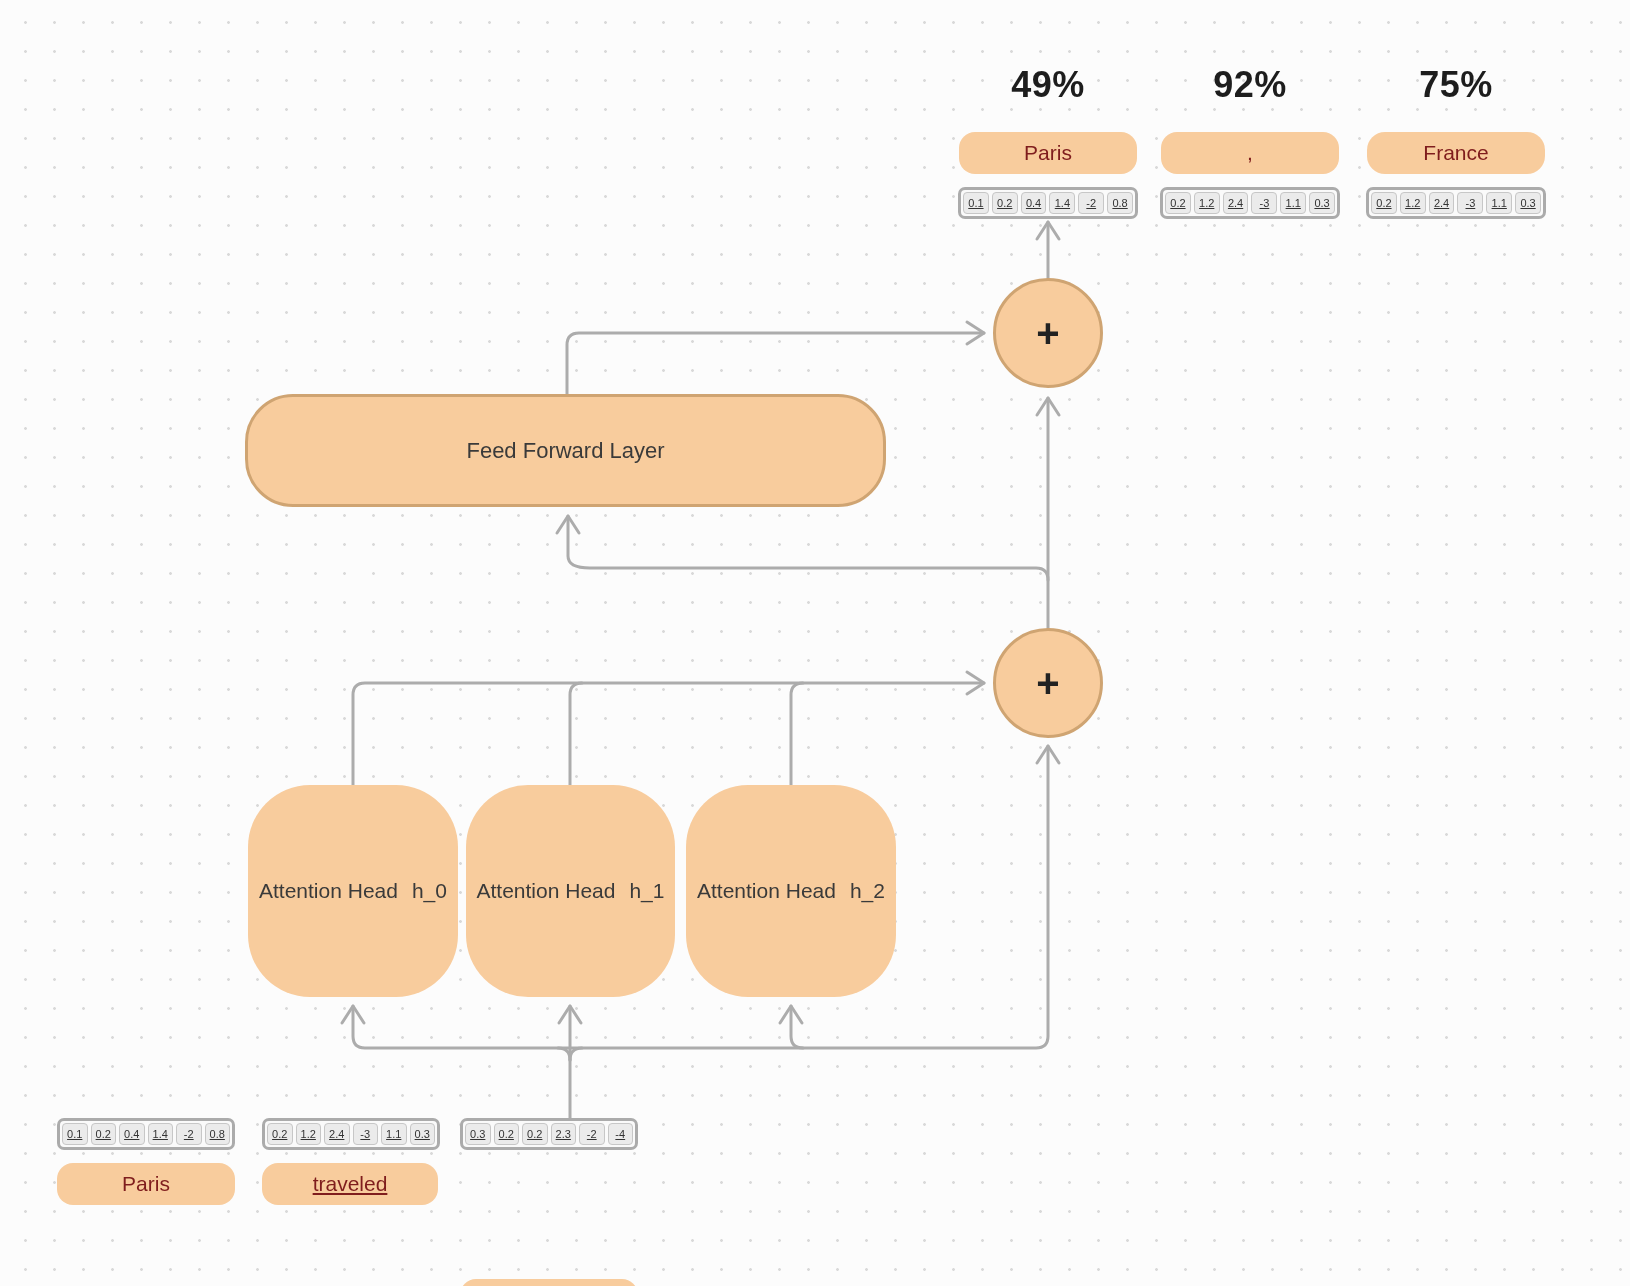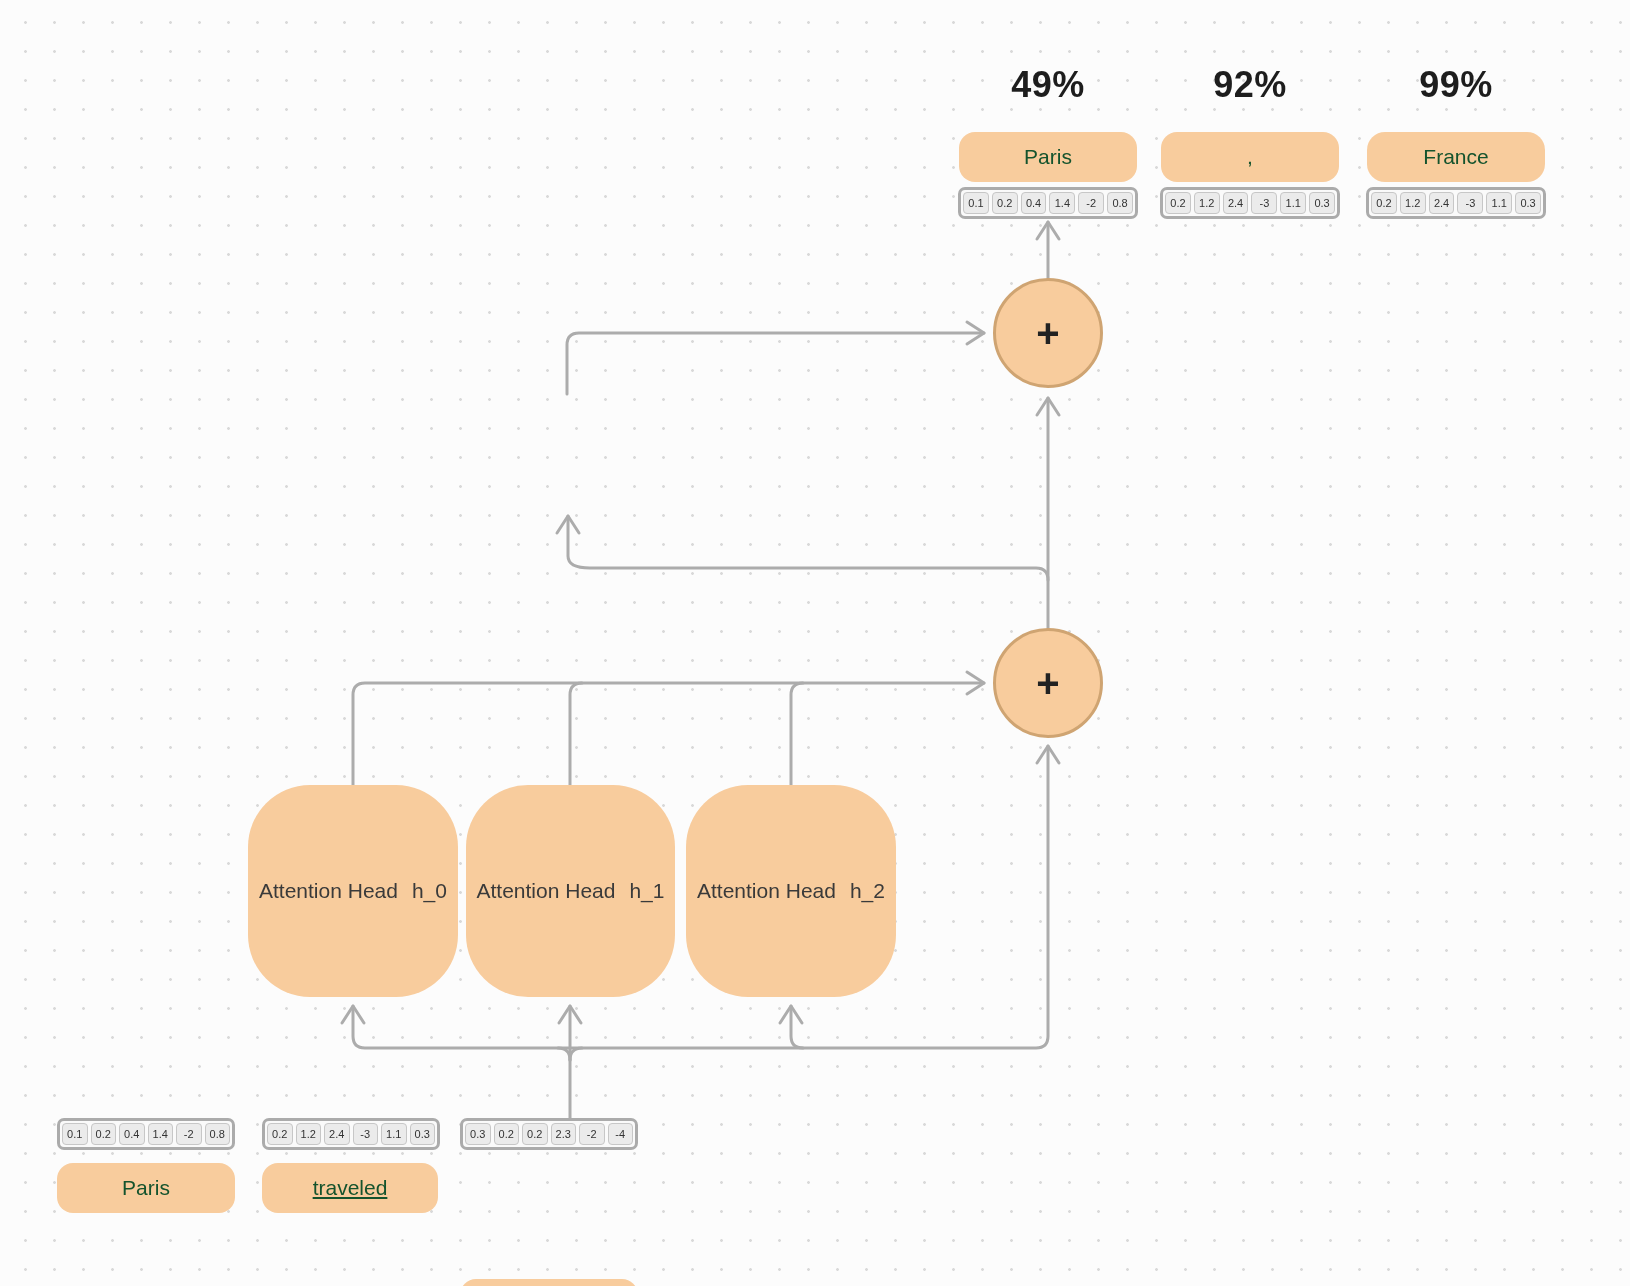--- a/index.html
+++ b/index.html
@@ -10,32 +10,32 @@
     background-color:#fcfcfc;
     background-image:radial-gradient(circle,#d9d9d9 1.3px,rgba(0,0,0,0) 1.5px);
     background-size:29px 29px;background-position:11px 8px;
   }
   .abs{position:absolute;}
   .pct{
     width:160px;text-align:center;font-size:36px;font-weight:600;color:#1d1d1d;
     letter-spacing:0.5px;
   }
   .pill{
-    height:50px;border-radius:16px;background:#f8cc9d;
+    height:42px;border-radius:16px;background:#f8cc9d;
     display:flex;align-items:center;justify-content:center;
-    font-size:21px;color:#14532d;
+    font-size:21px;color:#7f1d1d;
   }
   .strip{
     height:32px;border:3px solid #ababab;border-radius:7px;background:#fafafa;
     display:flex;gap:3px;padding:2px;
   }
   .cell{
     flex:1;background:#ebebeb;border:1.5px solid #c7c7c7;border-radius:4px;
     display:flex;align-items:center;justify-content:center;
-    font-size:11px;color:#333;white-space:nowrap;
+    font-size:11px;color:#333;white-space:nowrap;text-decoration:underline;
   }
   .plus-circle{
     width:110px;height:110px;border-radius:50%;
     background:#f8cc9d;border:3px solid #cfa472;
     display:flex;align-items:center;justify-content:center;
     font-size:40px;font-weight:600;color:#222;line-height:1;
   }
   .ffl{
     left:245px;top:394px;width:641px;height:113px;
     background:#f8cc9d;border:3px solid #cfa472;border-radius:48px;
@@ -104,37 +104,40 @@
   </div>
   <div class="abs strip" style="left:1160px;top:187px;width:180px;">
       <div class="cell">0.2</div>
       <div class="cell">1.2</div>
       <div class="cell">2.4</div>
       <div class="cell">-3</div>
       <div class="cell">1.1</div>
       <div class="cell">0.3</div>
     </div>
 
-  <div class="abs pct" style="left:1376px;top:64px;">99%</div>
+  <div class="abs pct" style="left:1376px;top:64px;">75%</div>
   <div class="abs pill" style="left:1367px;top:132px;width:178px;border-radius:18px;">
     <span>France</span>
   </div>
   <div class="abs strip" style="left:1366px;top:187px;width:180px;">
       <div class="cell">0.2</div>
       <div class="cell">1.2</div>
       <div class="cell">2.4</div>
       <div class="cell">-3</div>
       <div class="cell">1.1</div>
       <div class="cell">0.3</div>
     </div>
 
   <div class="abs plus-circle" style="left:993px;top:278px;">
     <span>+</span>
   </div>
 
+  <div class="abs ffl">
+    <span>Feed Forward Layer</span>
+  </div>
 
   <div class="abs plus-circle" style="left:993px;top:628px;">
     <span>+</span>
   </div>
 
   <div class="abs head" style="left:248px;">
     <span>Attention Head</span>
     <span>h_0</span>
   </div>
   <div class="abs head" style="left:466px;width:209px;">

